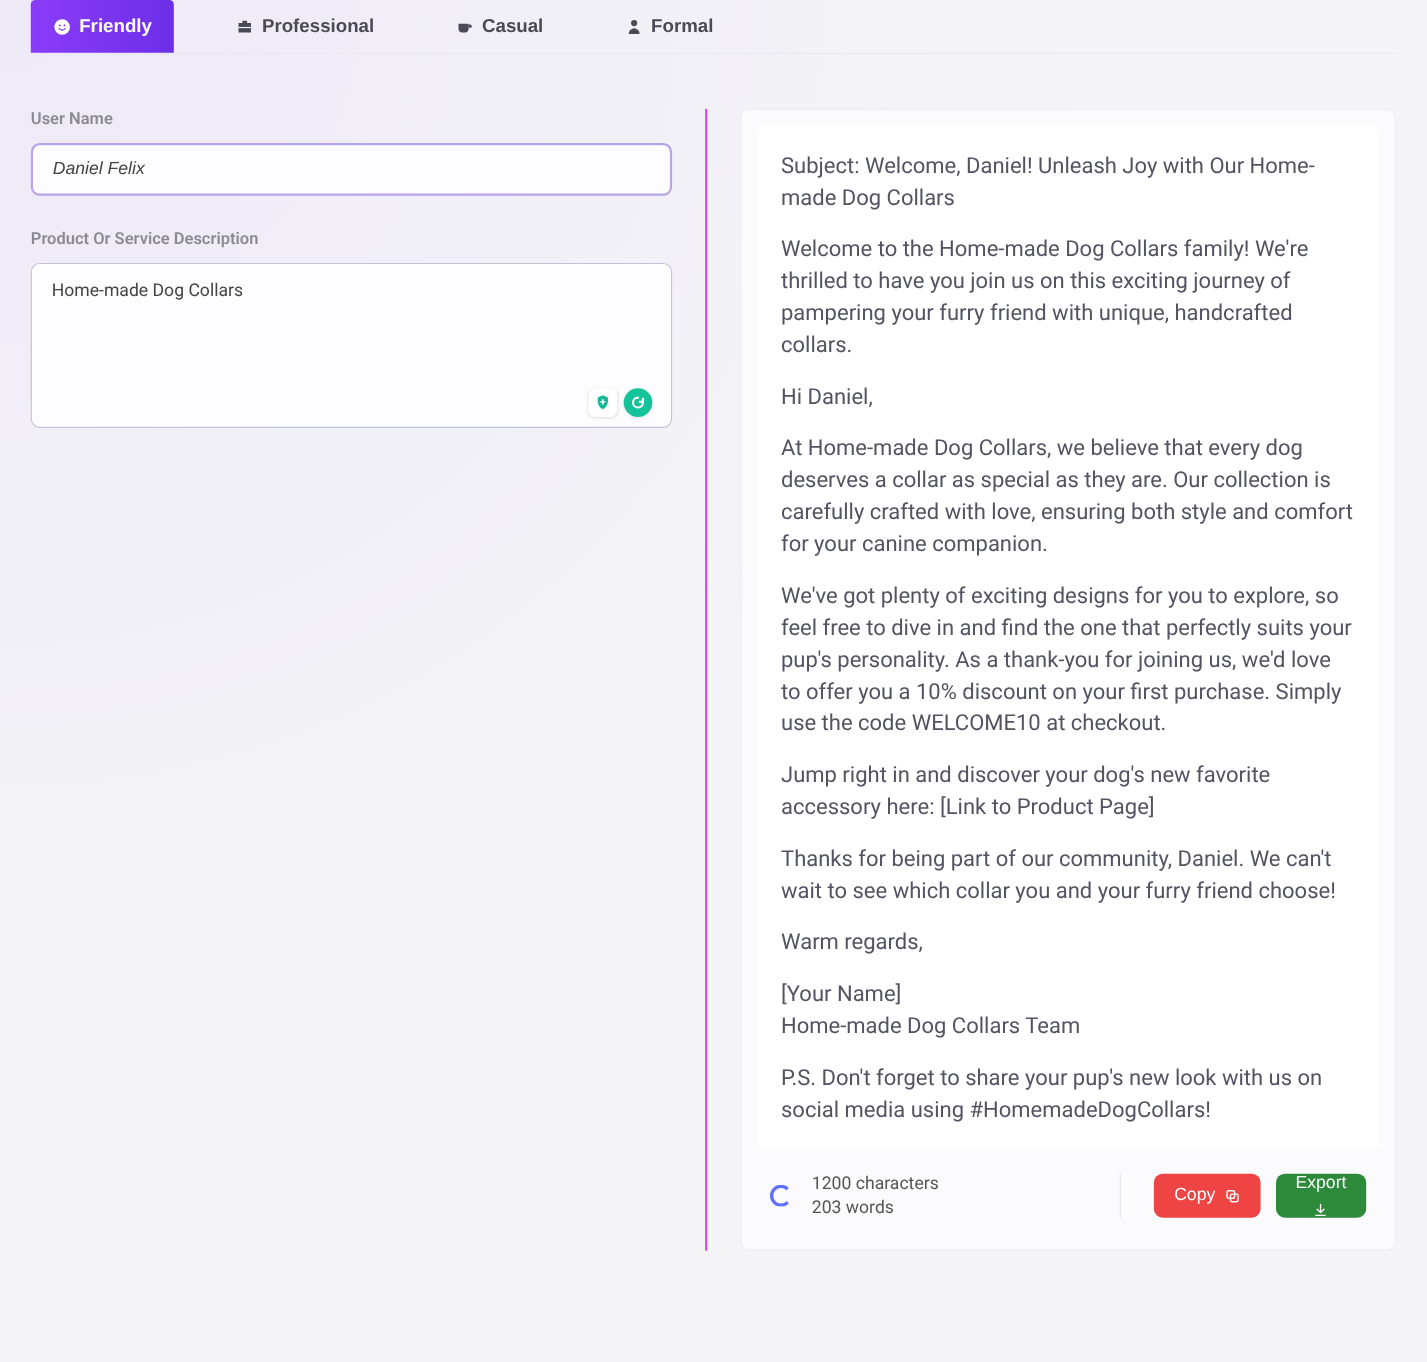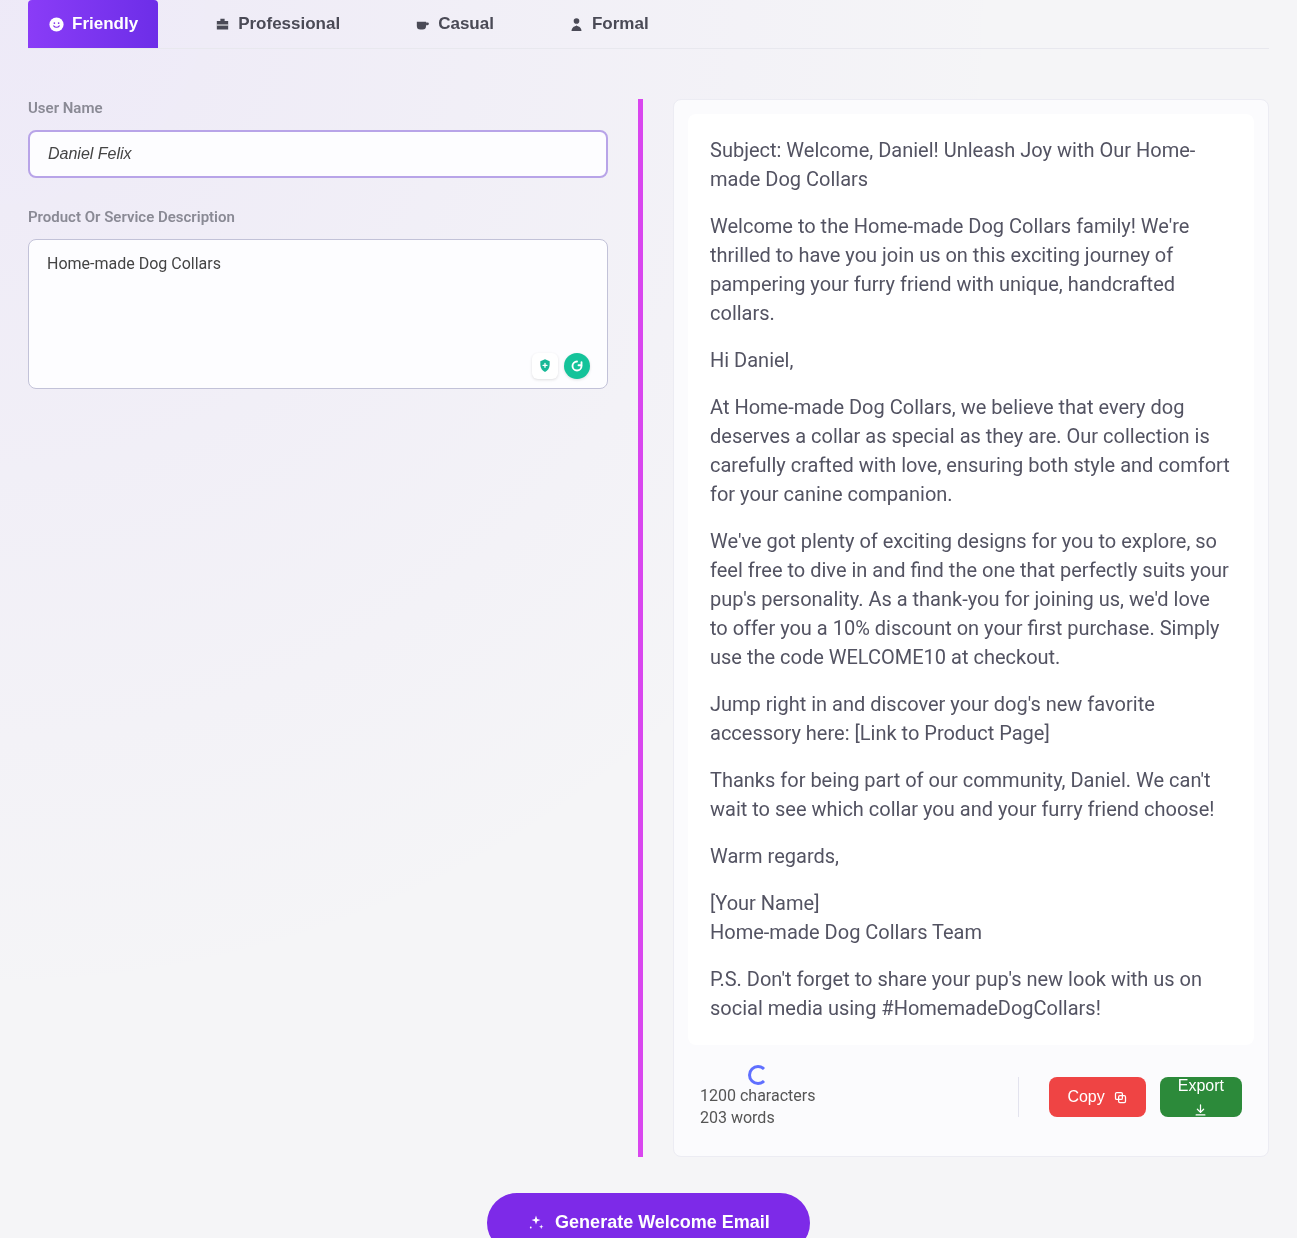--- a/index.html
+++ b/index.html
@@ -46,21 +46,21 @@
   
   .content {
     display: flex;
     margin-top: 50px;
     gap: 0;
     min-height: 920px;
   }
   .left {
     flex: 0 0 615px;
     padding-right: 30px;
-    border-right: 5px solid #d946ef;
+    border-right: 2px solid #d946ef;
   }
   .right {
     flex: 1;
     padding-left: 30px;
   }
 
   
   .field-label {
     font-size: 15px;
     color: #8a8a95;
@@ -141,21 +141,21 @@
 
   .output-footer {
     display:flex;
     align-items:center;
     justify-content:space-between;
     padding: 20px 12px 12px 12px;
   }
   .stats {
     display:flex;
     align-items:center;
-    flex-direction:column;
+    gap:18px;
   }
   .spinner {
     width:20px; height:20px;
     border:3px solid #5f6fff;
     border-right-color: transparent;
     border-radius:50%;
   }
   .stats-text { color:#555; font-size:16px; line-height:1.4;}
   .footer-actions {
     display:flex;
@@ -323,26 +323,14 @@
                     <path d="M12 3v12M7 10l5 5 5-5M5 19h14" stroke-linecap="round" stroke-linejoin="round"></path>
                   </svg>
               </span>
             </button>
           </div>
         </div>
       </div>
     </div>
   </div>
 
-  <div class="generate-wrap">
-    <button class="generate-btn">
-      <span>
-        <svg viewBox="0 0 24 24" width="18" height="18" fill="#fff">
-            <path d="M12 2l1.5 4.5L18 8l-4.5 1.5L12 14l-1.5-4.5L6 8l4.5-1.5z"></path>
-            <path d="M19 14l.8 2.2L22 17l-2.2.8L19 20l-.8-2.2L16 17l2.2-.8z"></path>
-            <circle cx="5" cy="18" r="1.2"></circle>
-          </svg>
-      </span>
-      <span>Generate Welcome Email</span>
-    </button>
-  </div>
 
 </div>
 
 </body></html>

